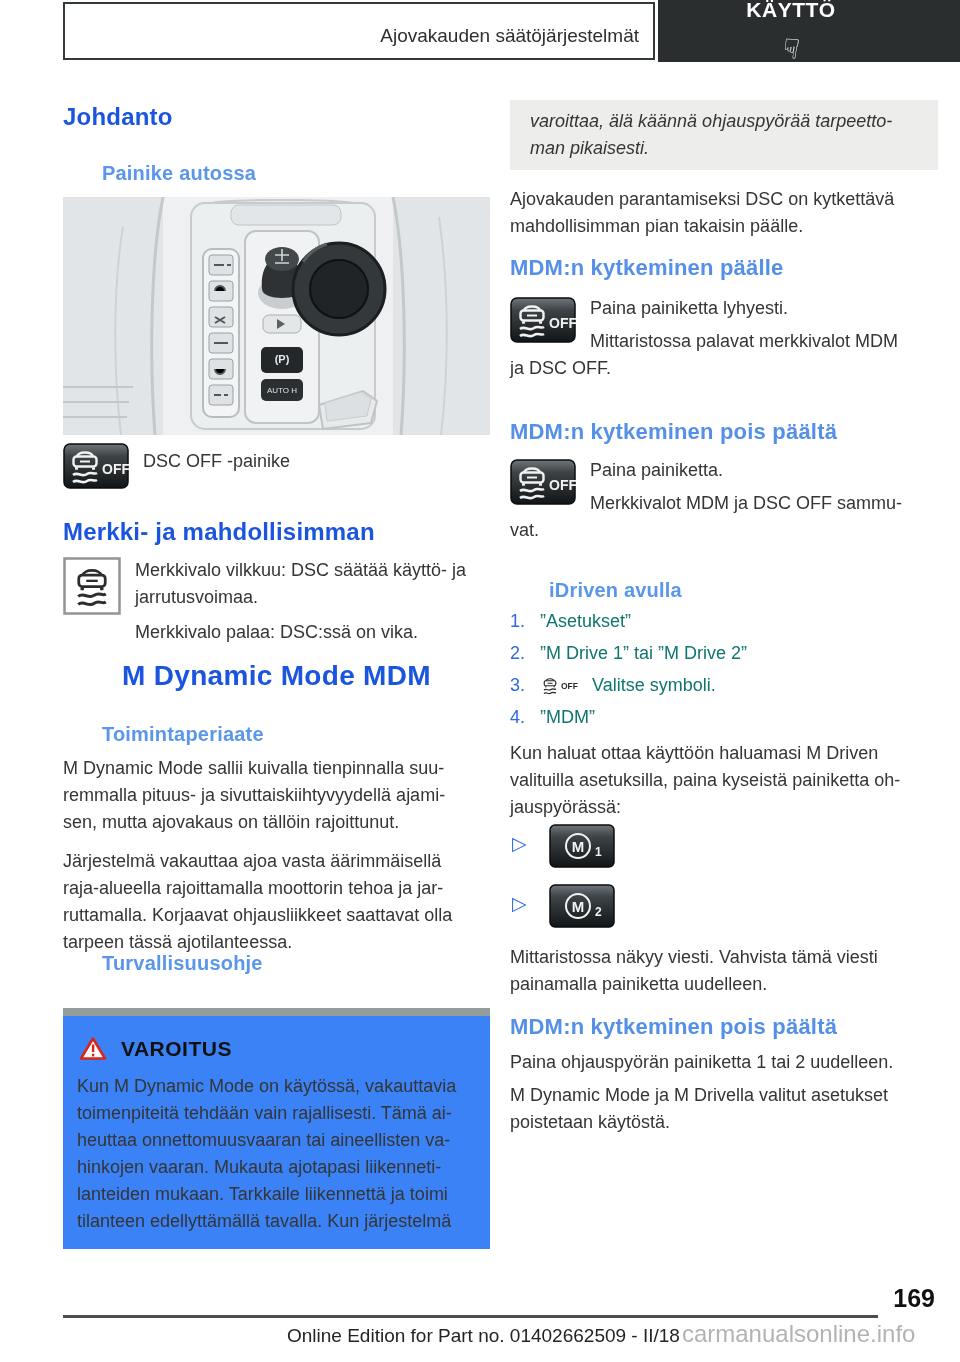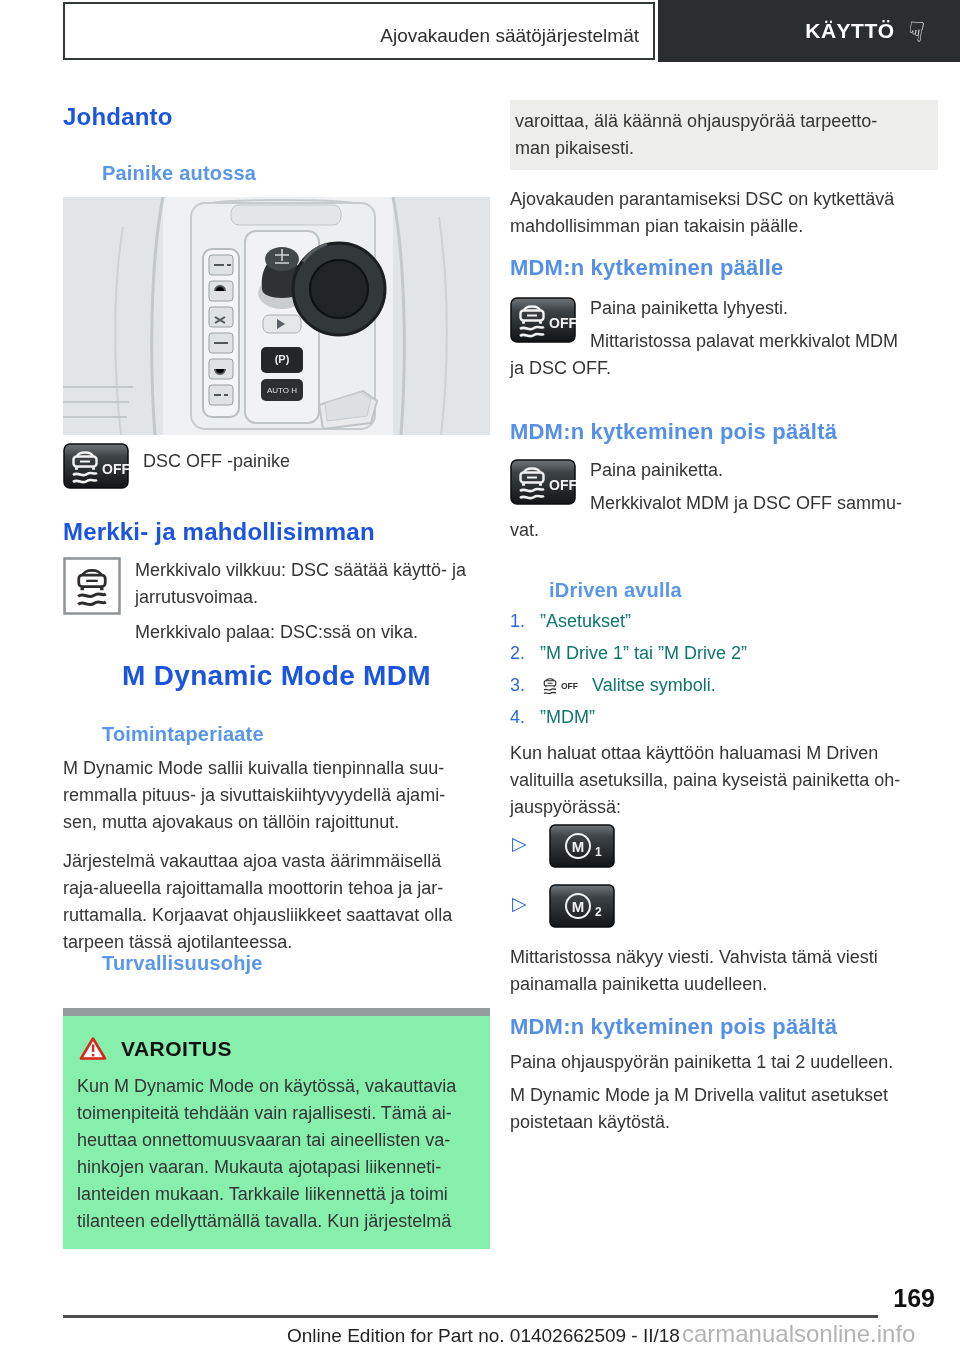--- a/index.html
+++ b/index.html
@@ -3,38 +3,38 @@
 <meta charset="utf-8">
 <style>
   html,body{margin:0;padding:0;background:#fff;}
   .page{position:relative;width:960px;height:1362px;background:#fff;overflow:hidden;
         font-family:"Liberation Sans","DejaVu Sans",sans-serif;color:#353535;}
   
   .crumb-box{position:absolute;left:63px;top:2px;width:592px;height:58px;border:2px solid #33383a;
              display:flex;justify-content:flex-end;align-items:flex-end;padding:0 14px 11px 0;box-sizing:border-box;}
   .crumb{font-size:19px;color:#2e2e2e;}
   .chapter-tab{position:absolute;left:658px;top:0;width:302px;height:62px;background:#2a2e2f;
-               display:flex;justify-content:flex-end;align-items:center;gap:13px;padding-right:36px;box-sizing:border-box;}
+               display:flex;justify-content:flex-end;align-items:center;gap:13px;padding-right:36px;box-sizing:border-box;flex-direction:column;}
   .tab-label{color:#fff;font-size:21px;font-weight:bold;letter-spacing:.5px;}
   .hand{color:#fff;font-size:27px;line-height:1;font-family:"DejaVu Sans",sans-serif;transform:rotate(8deg);}
   
   .col{position:absolute;top:100px;}
   .col-left{left:63px;width:427px;height:1160px;}
   .col-right{left:510px;width:428px;height:1160px;}
   .blk{position:absolute;left:0;width:100%;}
   
   .h1{font-size:28px;font-weight:bold;color:#1b55df;letter-spacing:.3px;}
   .h2{font-size:24px;font-weight:bold;color:#1b55df;letter-spacing:.2px;}
   .h2l{font-size:22px;font-weight:bold;color:#5590e8;letter-spacing:.2px;}
   .h3{font-size:20px;font-weight:bold;color:#5a96ea;letter-spacing:.2px;margin-left:39px;}
   .body-t{font-size:18px;line-height:27px;color:#353535;white-space:pre;}
   .mt6{margin-top:6px;}
   
-  .graybox{background:#ededec;padding:8px 5px;box-sizing:border-box;}
-  .warnbox{background:#86efac;box-sizing:border-box;}
+  .graybox{background:#ededec;padding:8px 20px;box-sizing:border-box;font-style:italic;}
+  .warnbox{background:#3b82f6;box-sizing:border-box;}
   .warnbar{height:8px;background:#959c9c;}
   .warn-inner{padding:12px 14px 14px 14px;}
   .warn-title-row{display:flex;align-items:center;gap:14px;margin:8px 0 12px 2px;}
   .warn-title{font-size:21px;font-weight:bold;color:#111;letter-spacing:.5px;}
   
   .iconrow{display:flex;gap:14px;}
   .float-icon{float:left;margin:2px 14px 4px 0;}
   .caption{font-size:18px;color:#353535;margin-top:8px;}
   
   .li-row{display:flex;align-items:flex-start;margin-bottom:7px;line-height:25px;}

